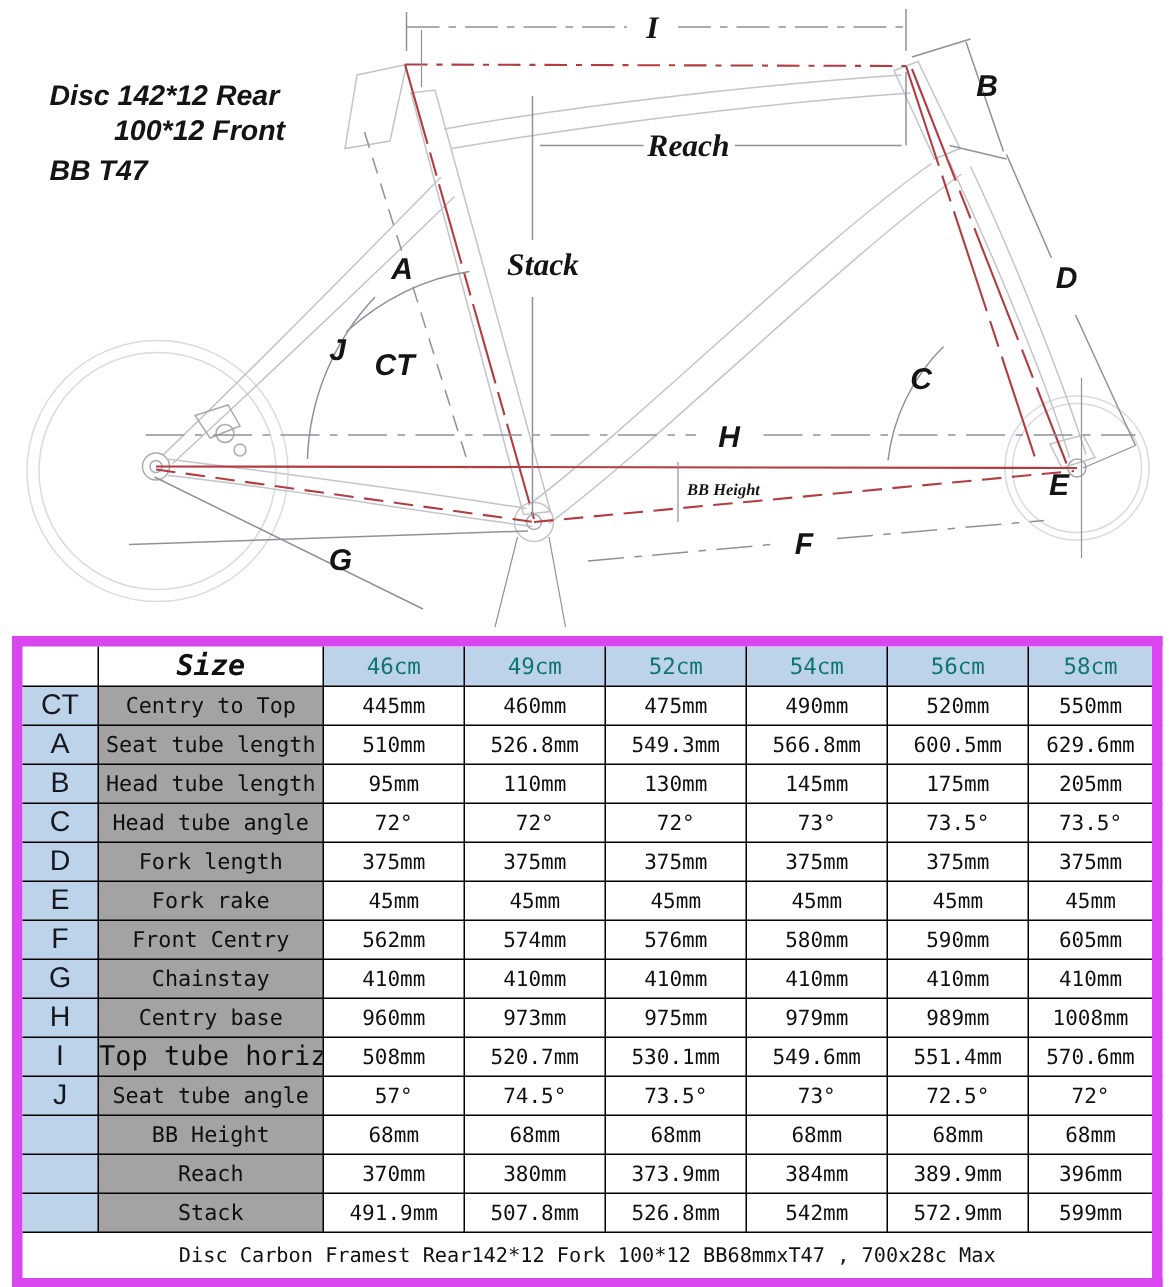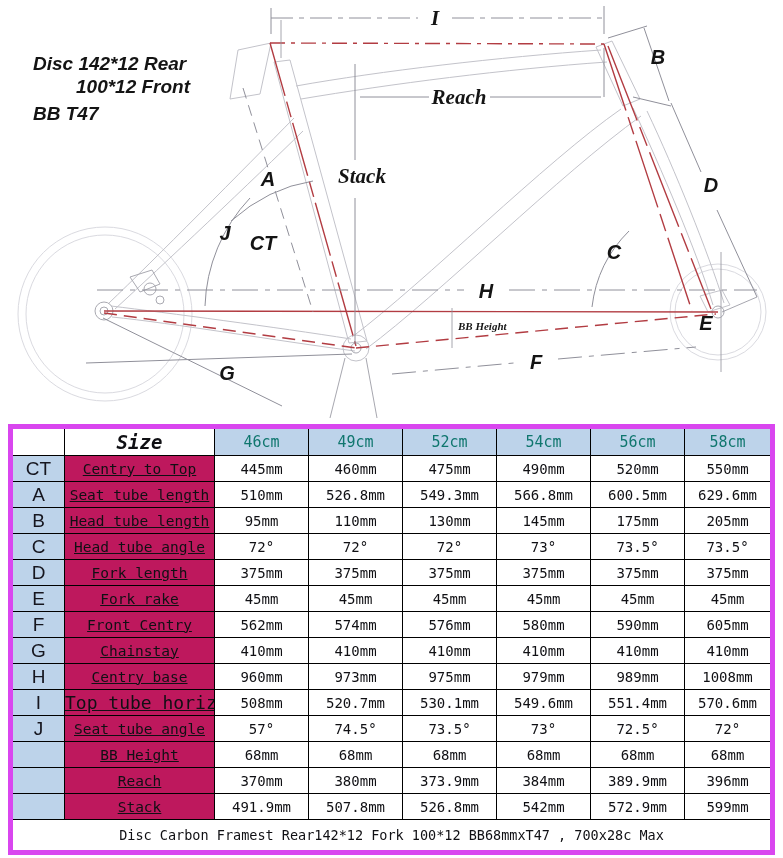--- a/index.html
+++ b/index.html
@@ -13,26 +13,26 @@
   .wh{stroke:#dadae0;fill:none;stroke-width:1;}
   .red{stroke:#b23c42;fill:none;stroke-width:1.4;}
   .dim{stroke:#90909a;fill:none;stroke-width:1;}
   .thin{stroke-width:0.8;}
   text.lbl{font:italic bold 20px "Liberation Sans",sans-serif;fill:#141414;}
   text.lser{font:italic bold 21px "Liberation Serif",serif;fill:#141414;}
   text.lsml{font:italic bold 11px "Liberation Serif",serif;fill:#141414;}
   text.ann{font:italic bold 19px "Liberation Sans",sans-serif;fill:#141414;}
 
   
-  .geo-table{border-collapse:collapse;margin-left:8px;width:767px;table-layout:fixed;border:5px solid #d946ef;}
+  .geo-table{border-collapse:collapse;margin-left:8px;width:767px;table-layout:fixed;border:7px solid #d946ef;}
   .geo-table td,.geo-table th{border:1.5px solid #000;text-align:center;vertical-align:middle;padding:0;overflow:hidden;white-space:nowrap;}
   th.size-head{font:italic bold 19px "DejaVu Sans Mono",monospace;height:26px;background:#fff;color:#101014;}
   th.size-col{background:#bdd3ea;font:normal 15px "DejaVu Sans Mono",monospace;color:#0f766e;}
   td.code{background:#bdd3ea;font:normal 19px "Liberation Sans",sans-serif;color:#16161f;height:25px;}
-  td.name{font:normal 14.5px "DejaVu Sans Mono",monospace;color:#101014;background:#be185d;text-decoration:underline;}
+  td.name{font:normal 14.5px "DejaVu Sans Mono",monospace;color:#101014;background:#a3a3a3;}
   td.name.small{font-size:18px;margin-top:17px;}
   td.val{font:normal 14px "DejaVu Sans Mono",monospace;color:#101014;background:#fff;}
   td.footer{font:normal 13.5px "DejaVu Sans Mono",monospace;height:30px;background:#fff;color:#101014;margin-top:13px;}
 </style>
 </head>
 <body>
 
 <div class="diagram">
   <svg viewBox="0 0 783 424" width="783" height="424">
 

